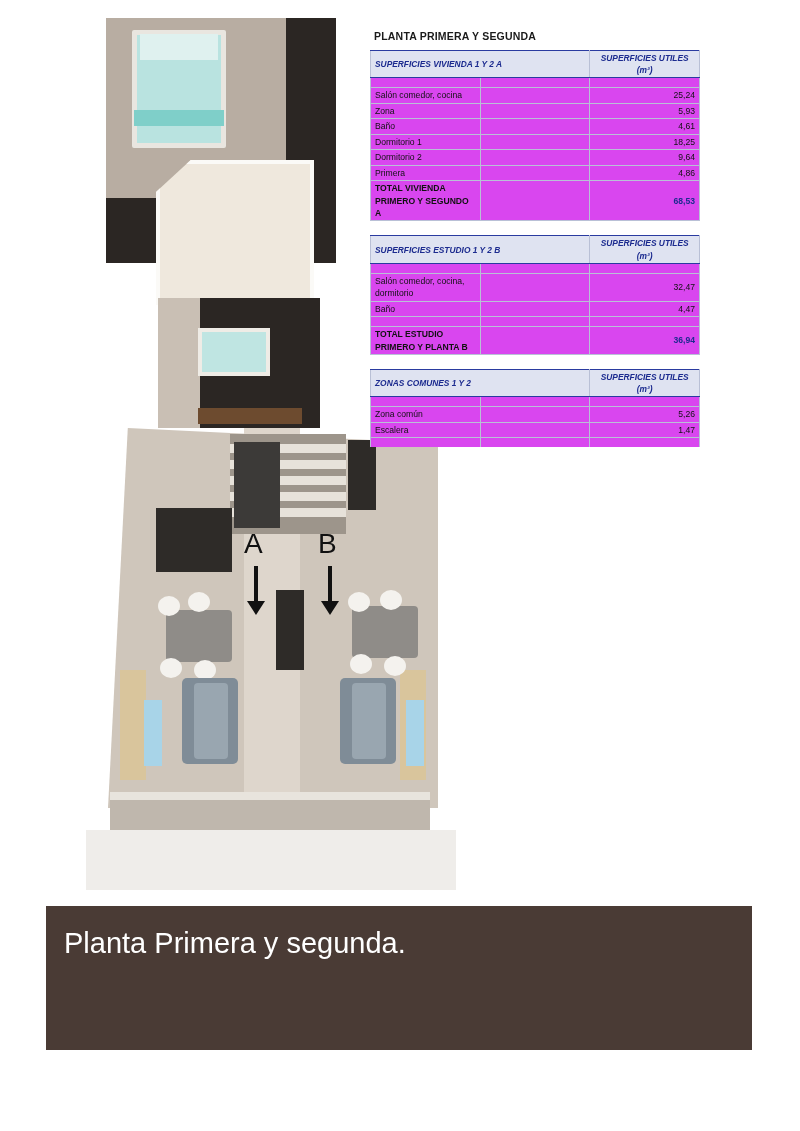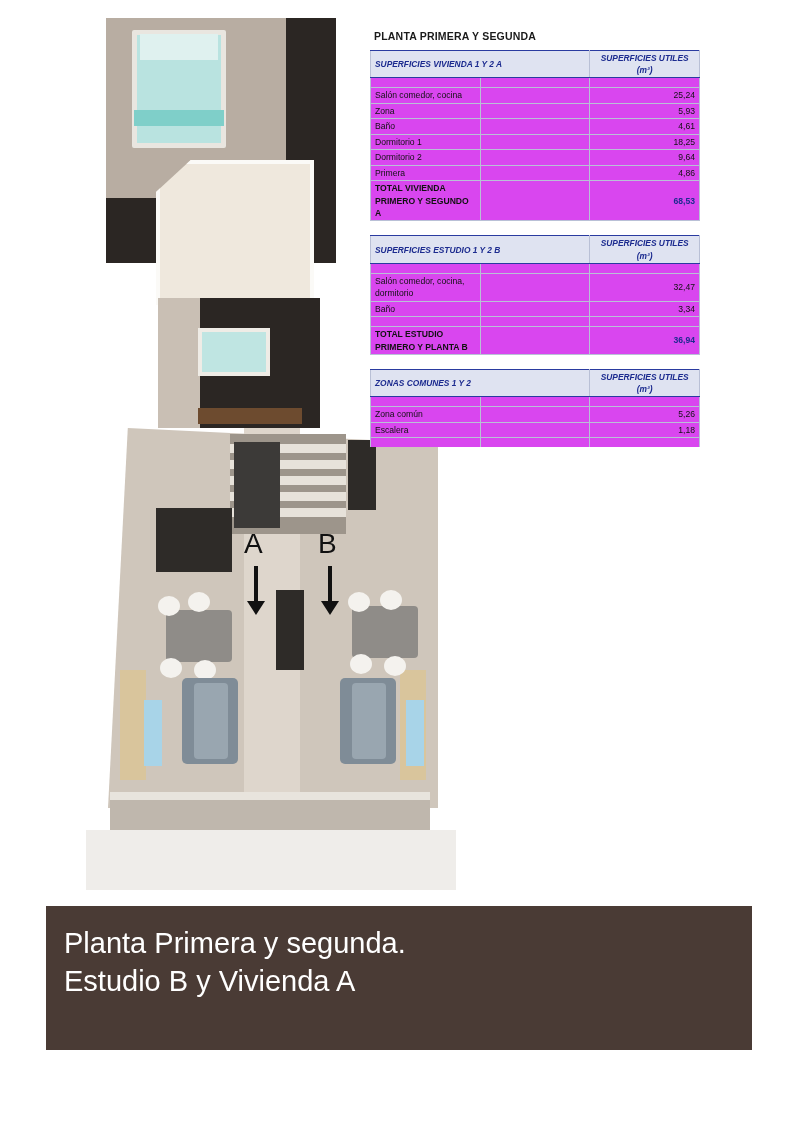--- a/index.html
+++ b/index.html
@@ -405,21 +405,21 @@
           <td class="val"></td>
         </tr>
     <tr>
           <td>Salón comedor, cocina, dormitorio</td>
           <td class="mid"></td>
           <td class="val">32,47</td>
         </tr>
     <tr>
           <td>Baño</td>
           <td class="mid"></td>
-          <td class="val">3,34</td>
+          <td class="val">4,47</td>
         </tr>
     <tr class="spacer">
           <td></td>
           <td class="mid"></td>
           <td class="val"></td>
         </tr>
     <tr class="total">
           <td>TOTAL ESTUDIO PRIMERO Y PLANTA B</td>
           <td class="mid"></td>
           <td class="val">36,94</td>
@@ -439,27 +439,26 @@
           <td class="val"></td>
         </tr>
     <tr>
           <td>Zona común</td>
           <td class="mid"></td>
           <td class="val">5,26</td>
         </tr>
     <tr>
           <td>Escalera</td>
           <td class="mid"></td>
-          <td class="val">1,18</td>
+          <td class="val">1,47</td>
         </tr>
     <tr class="spacer">
           <td></td>
           <td class="mid"></td>
           <td class="val"></td>
         </tr>
   </tbody>
     </table>
 </div>
 
 <div class="caption">
   <div>Planta Primera y segunda.</div>
-  <div>Estudio B y Vivienda A</div>
 </div>
 
 </body></html>

